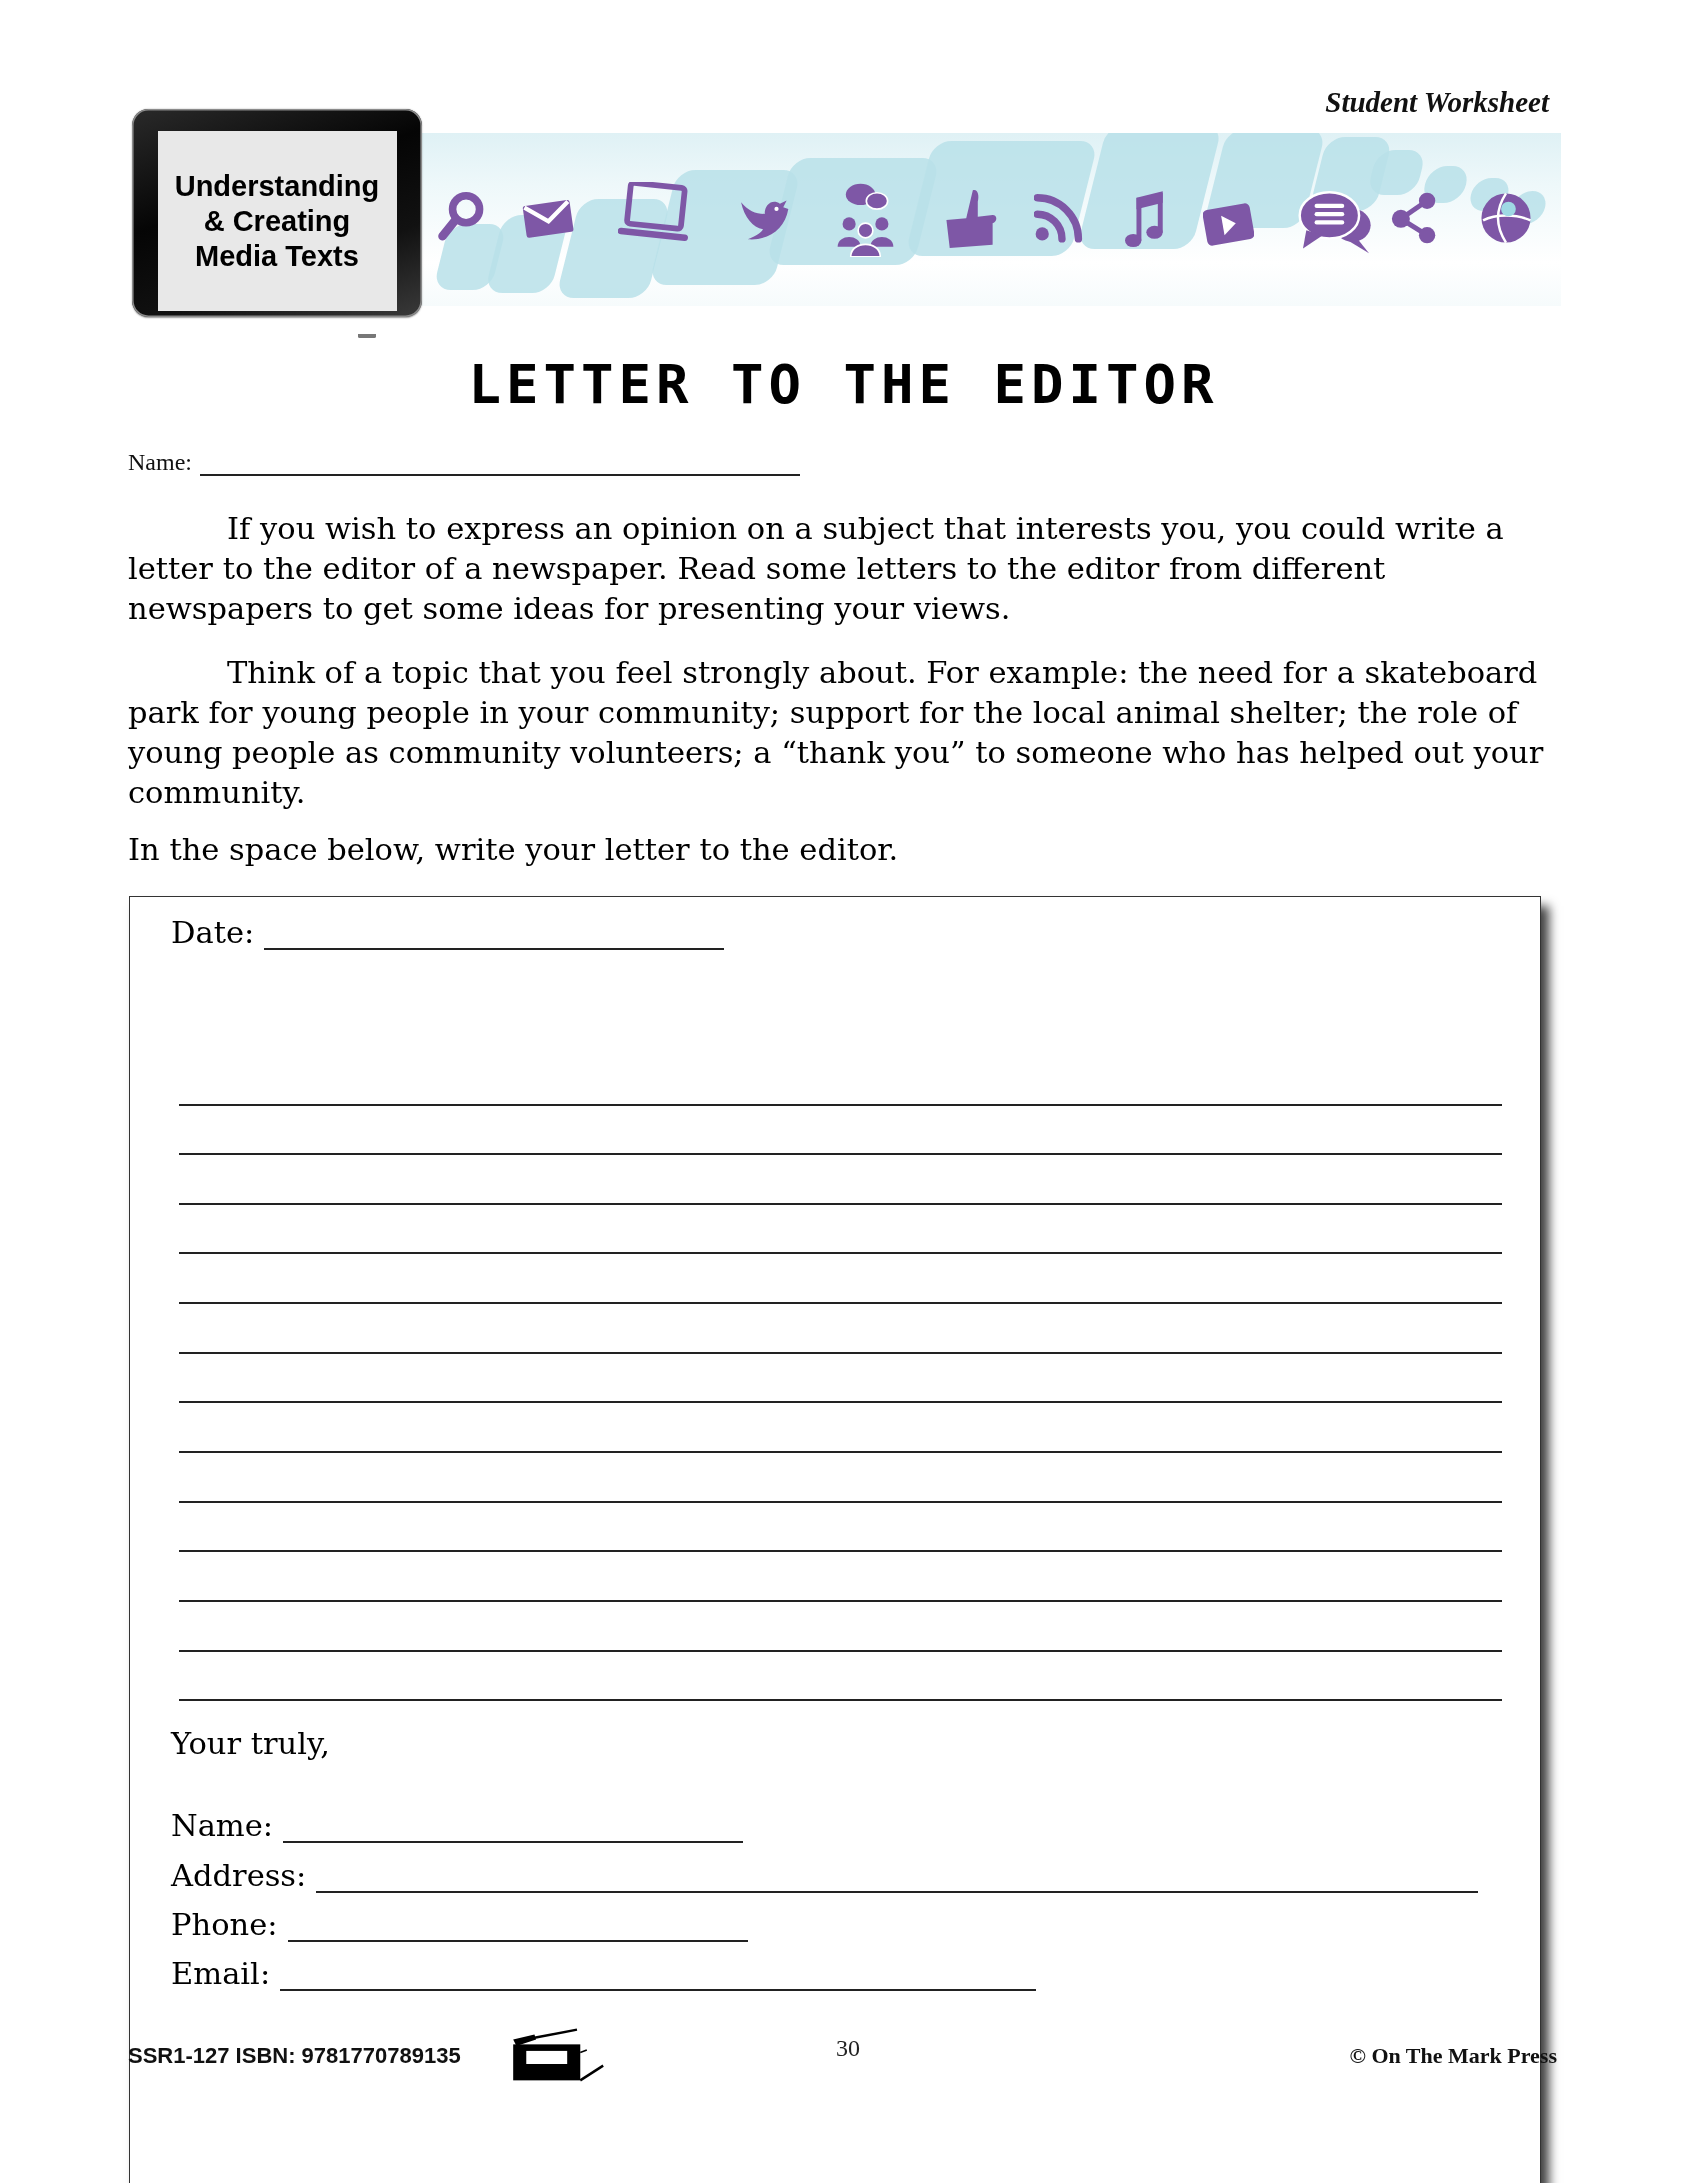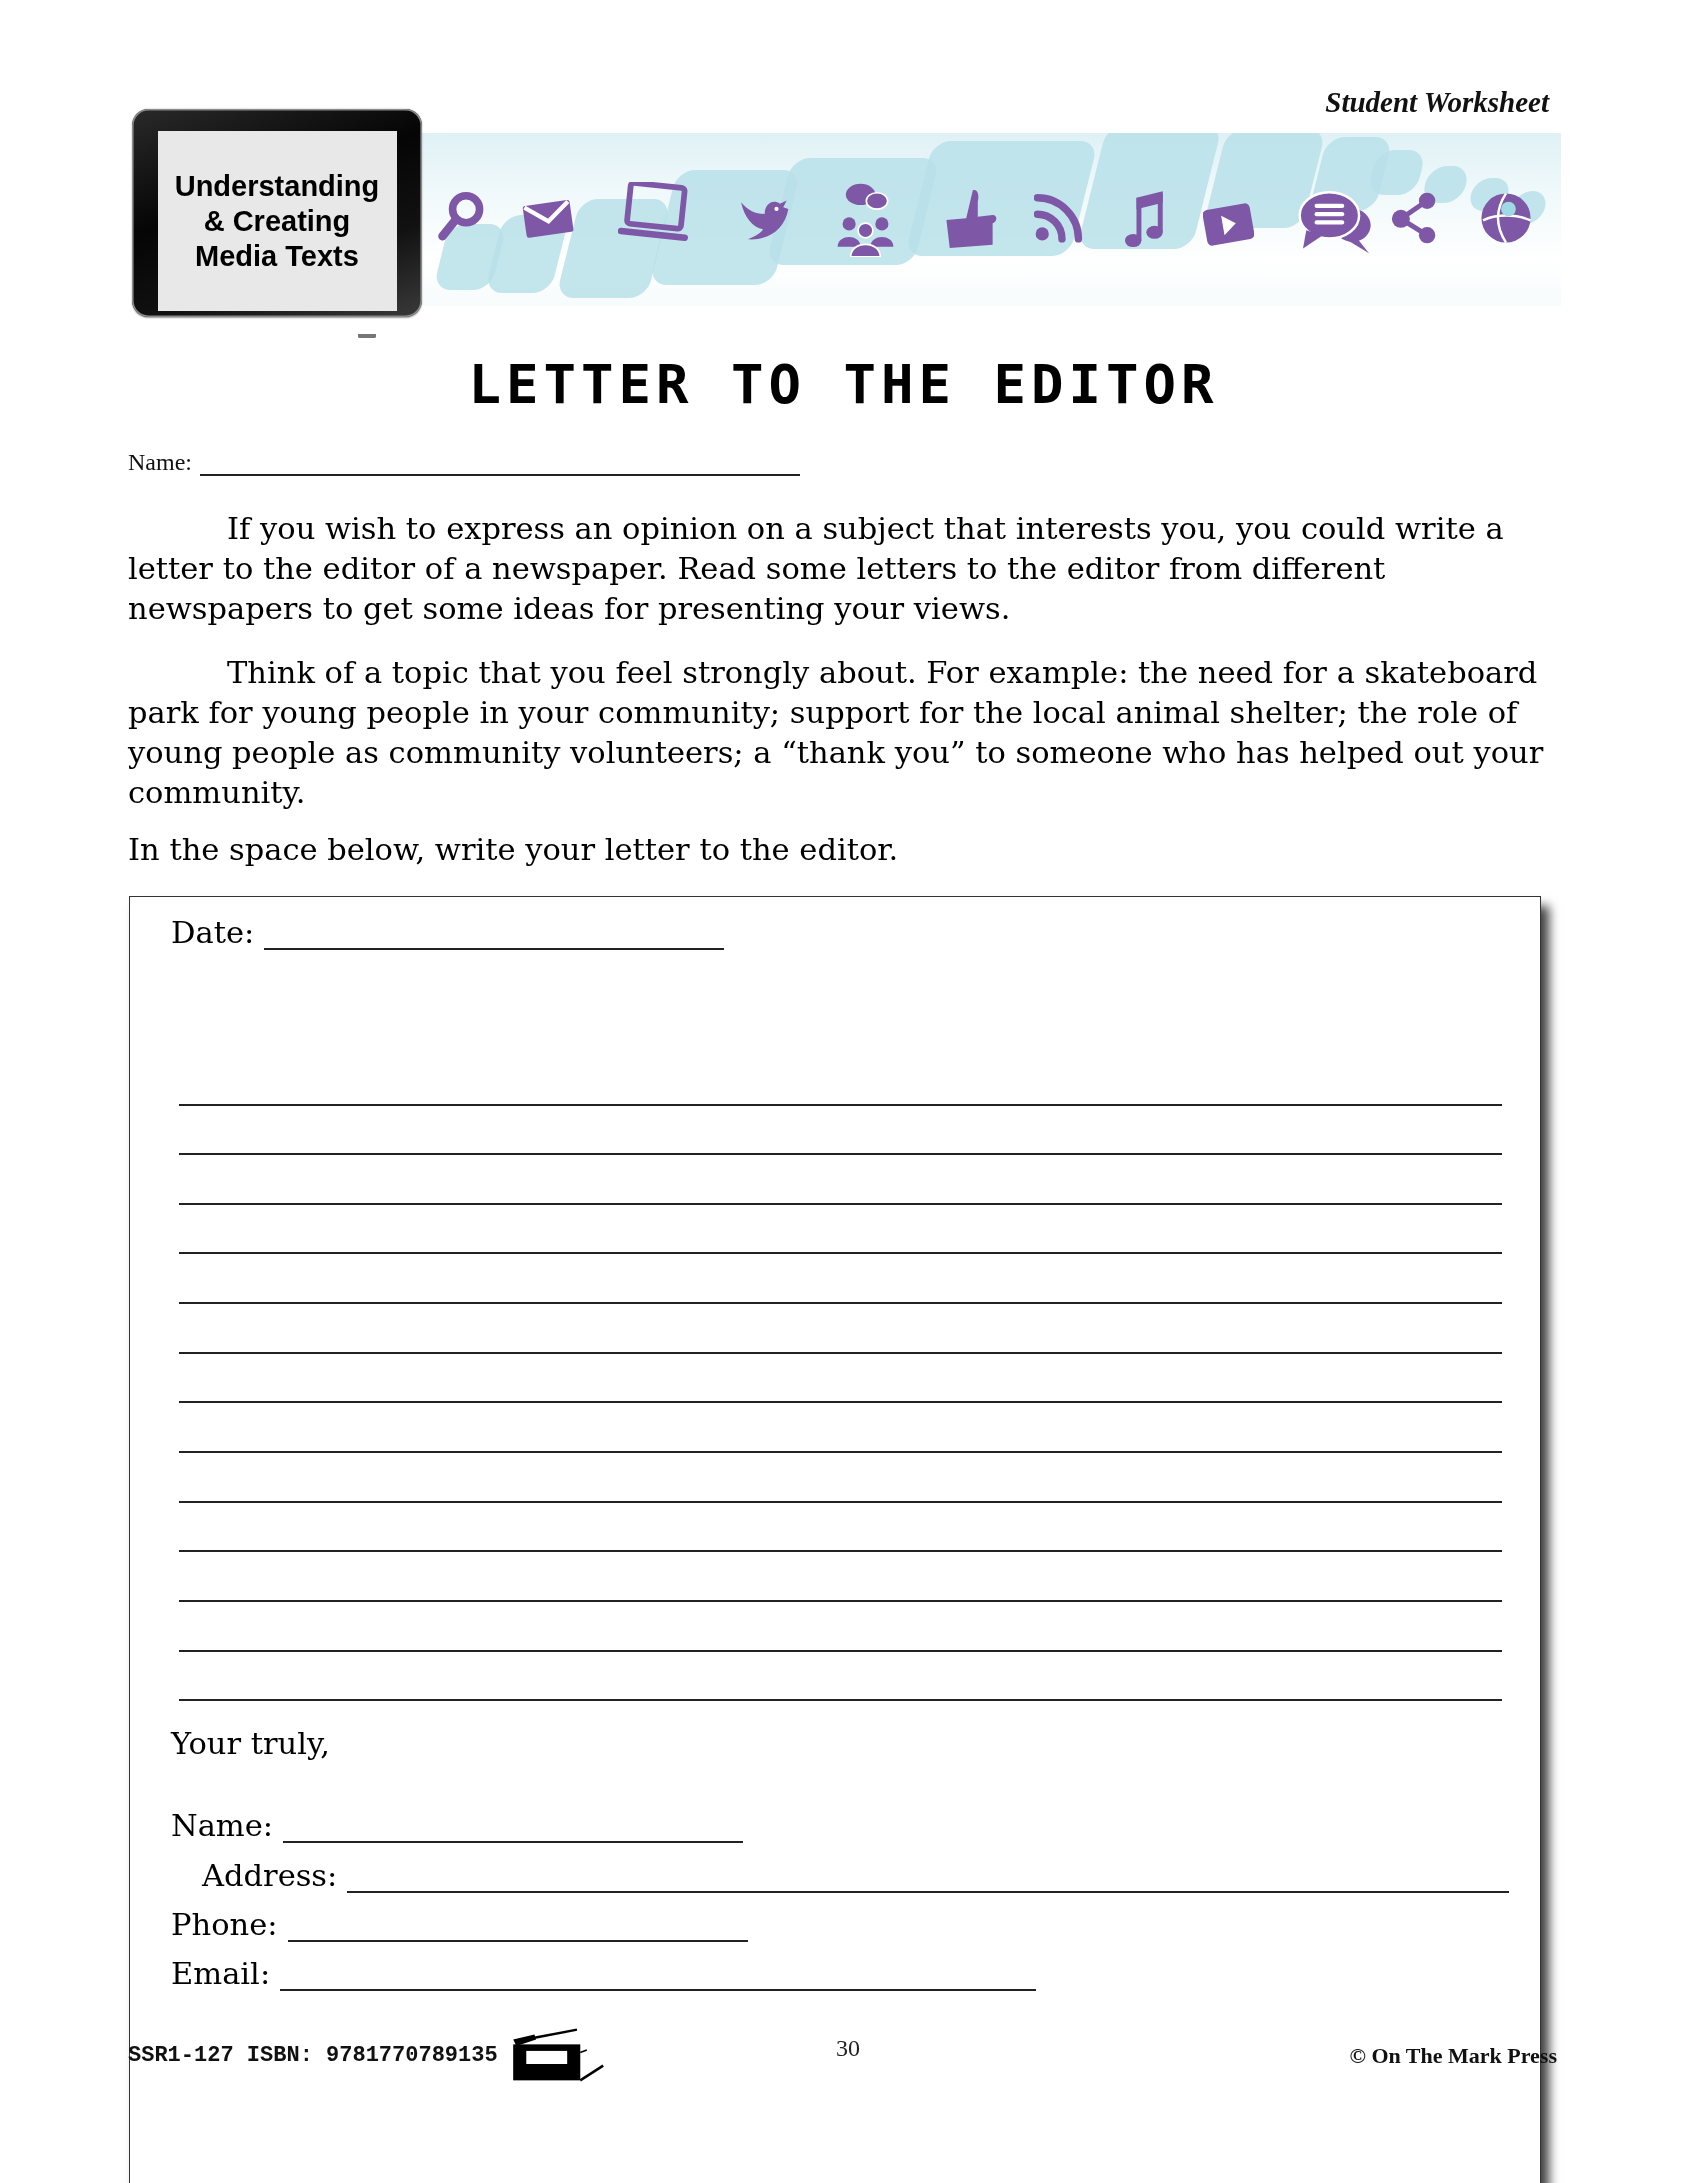--- a/index.html
+++ b/index.html
@@ -31,21 +31,21 @@
   .para .indent { display:inline-block; width:99px; }
 
   
   .letter-box { left:129px; top:896px; width:1412px; height:1412px; border:1.6px solid #333; background:#fff;
     box-shadow: 8.2px 10px 10px rgba(0,0,0,0.75); box-sizing:border-box; }
   .field { position:absolute; font-size:30.5px; font-family:"DejaVu Serif", serif; color:#000; display:flex; align-items:flex-end; white-space:nowrap; }
   .field .blank { display:inline-block; border-bottom:2.5px solid #222; margin-left:10px; height:25px; }
   .rule { position:absolute; left:49px; width:1323px; height:0; border-top:2.5px solid #222; }
 
   
-  .footer-left { left:128px; top:2043px; font-family:Liberation Mono, monospace; font-weight:bold; font-size:22px; color:#111; }
+  .footer-left { left:128px; top:2043px; font-family:Liberation Sans, sans-serif; font-weight:bold; font-size:22px; color:#111; }
   .page-num { left:807px; width:82px; top:2035px; text-align:center; font-family:"Liberation Serif", serif; font-size:24px; color:#222; }
   .footer-right { left:1219px; width:338px; top:2043px; text-align:right; font-family:"Liberation Serif", serif; font-weight:bold; font-size:22px; color:#111; }
   .copier { left:511px; top:2028px; width:96px; height:54px; }
 </style>
 </head>
 <body>
 
 <div class="abs worksheet-label">Student Worksheet</div>
 
 <div class="abs banner">
@@ -201,21 +201,21 @@
   <div class="rule" style="top:703px;"></div>
   <div class="rule" style="top:753px;"></div>
   <div class="rule" style="top:802px;"></div>
 
   <div class="field" style="left:41px;top:829px;">Your truly,</div>
 
   <div class="field" style="left:41px;top:911px;">
     <span>Name:</span>
     <span class="blank" style="width:460px;"></span>
   </div>
-  <div class="field" style="left:41px;top:961px;margin-left:31px;">
+  <div class="field" style="left:41px;top:961px;">
     <span>Address:</span>
     <span class="blank" style="width:1162px;"></span>
   </div>
   <div class="field" style="left:41px;top:1059px;">
     <span>Email:</span>
     <span class="blank" style="width:756px;"></span>
   </div>
   <div class="field" style="left:41px;top:1010px;">
     <span>Phone:</span>
     <span class="blank" style="width:460px;"></span>

